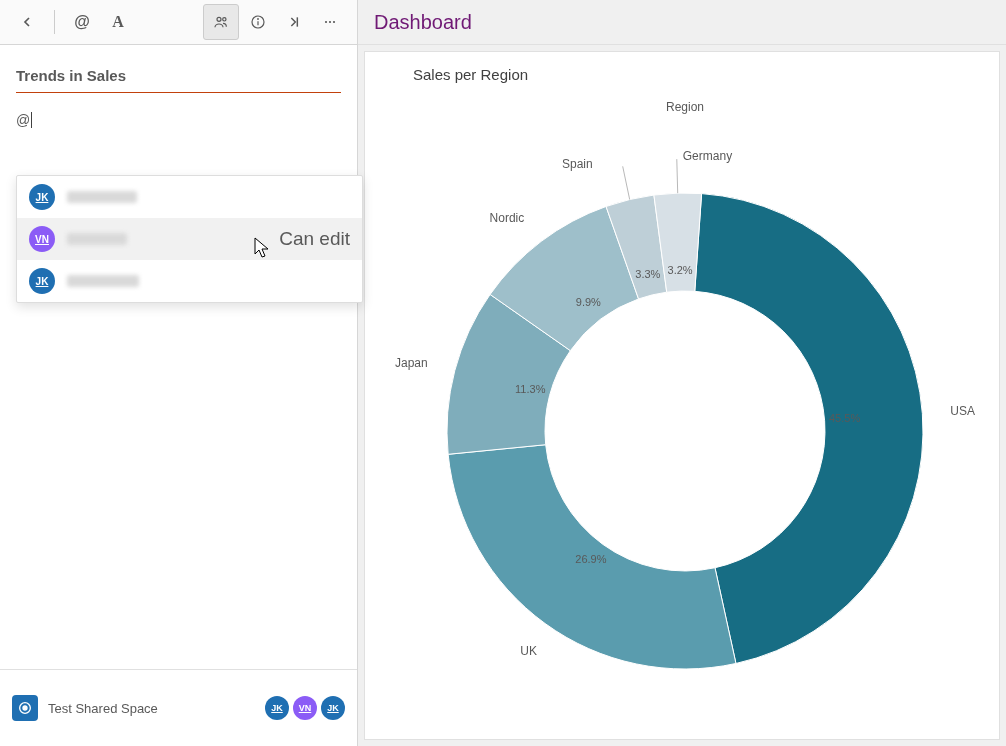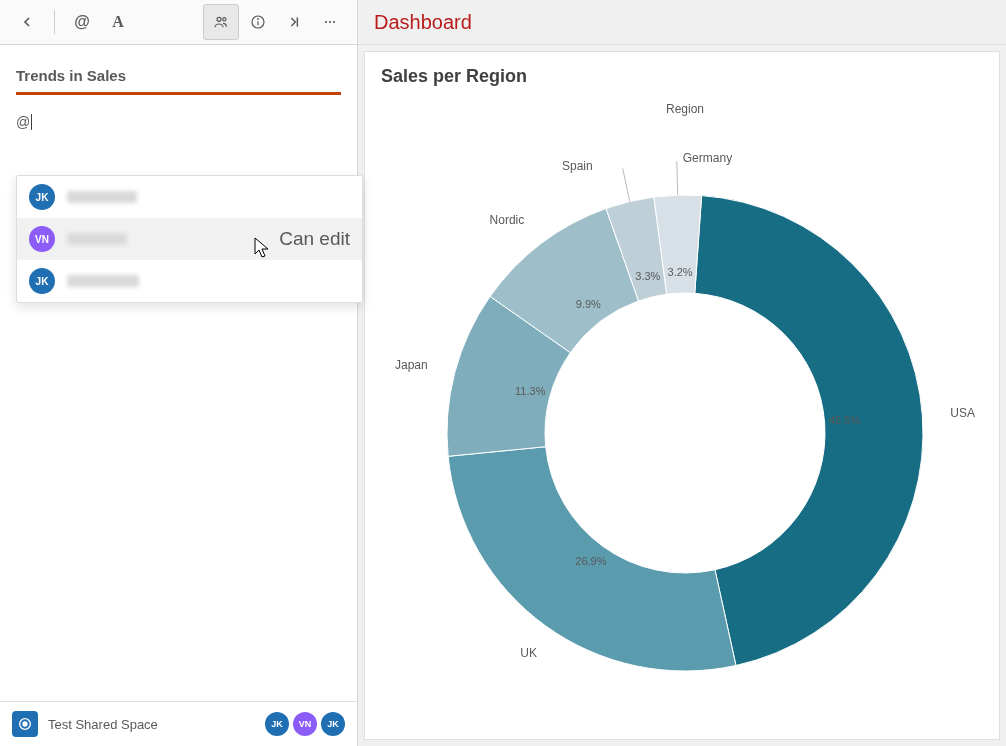--- a/index.html
+++ b/index.html
@@ -65,21 +65,21 @@
   }
 
   .note-area {
     padding: 18px 16px 10px 16px;
     flex: 1;
     position: relative;
   }
   .note-title-input {
     width: 100%;
     border: none;
-    border-bottom: 3px solid #c2410c;
+    border-bottom: 1px solid #c2410c;
     font-size: 15px;
     color: #595959;
     padding: 4px 0 8px 0;
     outline: none;
     background: transparent;
     font-weight: 600;
   }
   .mention-line {
     margin-top: 18px;
     display: flex;
@@ -121,20 +121,21 @@
     width: 26px;
     height: 26px;
     border-radius: 50%;
     display: flex;
     align-items: center;
     justify-content: center;
     font-size: 10px;
     font-weight: 600;
     color: #fff;
     flex-shrink: 0;
+    text-decoration: underline;
   }
   .avatar.blue   { background: #1f6fb2; }
   .avatar.salmon { background: #8b5cf6; }
   .blurname {
     height: 12px;
     border-radius: 2px;
     background: #d9d9d9;
     filter: blur(2px);
   }
   .mrow .right-text {
@@ -142,21 +143,21 @@
     font-size: 19px;
     color: #595959;
   }
 
   
   .sidebar-footer {
     height: 44px;
     border-top: 1px solid #e0e0e0;
     display: flex;
     align-items: center;
-    padding: 0 12px;
+    padding: 16px 12px;
     gap: 10px;
   }
   .space-badge {
     width: 26px;
     height: 26px;
     border-radius: 4px;
     background: #1f6fb2;
     display: flex;
     align-items: center;
     justify-content: center;
@@ -177,38 +178,39 @@
     background: #f0f0f0;
     display: flex;
     flex-direction: column;
   }
   .main-header {
     height: 44px;
     display: flex;
     align-items: center;
     padding: 0 16px;
     font-size: 20px;
-    color: #b91c1c;
+    color: #701a75;
     border-bottom: 1px solid #e0e0e0;
   }
   .card {
     margin: 6px 6px 6px 6px;
     background: #fff;
     border: 1px solid #e0e0e0;
     flex: 1;
     display: flex;
     flex-direction: column;
     padding: 14px 10px 10px 16px;
     position: relative;
     overflow: hidden;
   }
   .card-title {
-    font-size: 18px;
-    font-weight: bold;
+    font-size: 15px;
+    font-weight: normal;
     color: #404040;
+    margin-left: 32px;
   }
   .chart-holder {
     flex: 1;
     position: relative;
   }
   .chart-svg {
     position: absolute;
     left: 50%;
     top: 50%;
     transform: translate(-50%, -50%);

